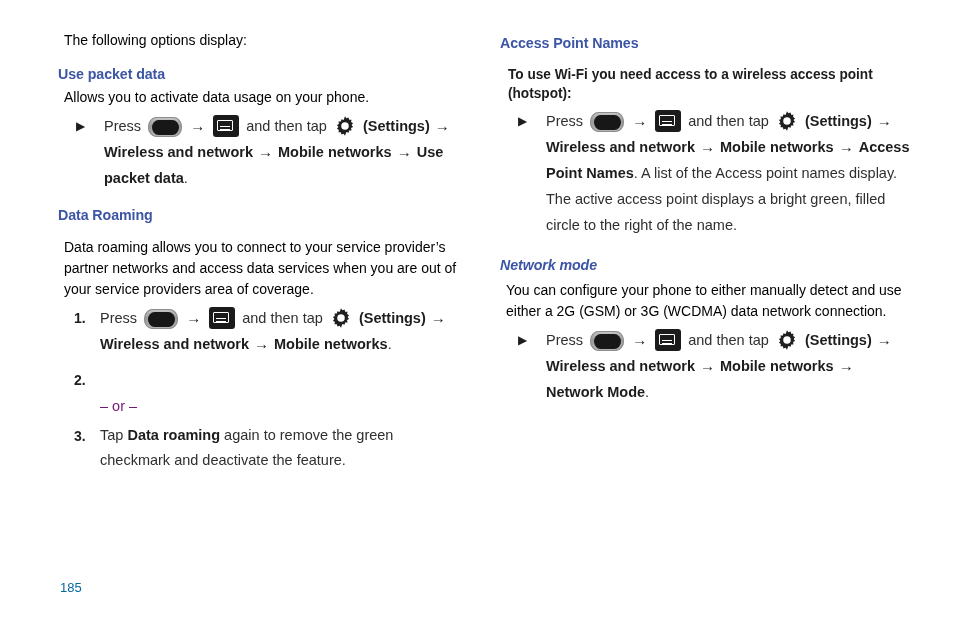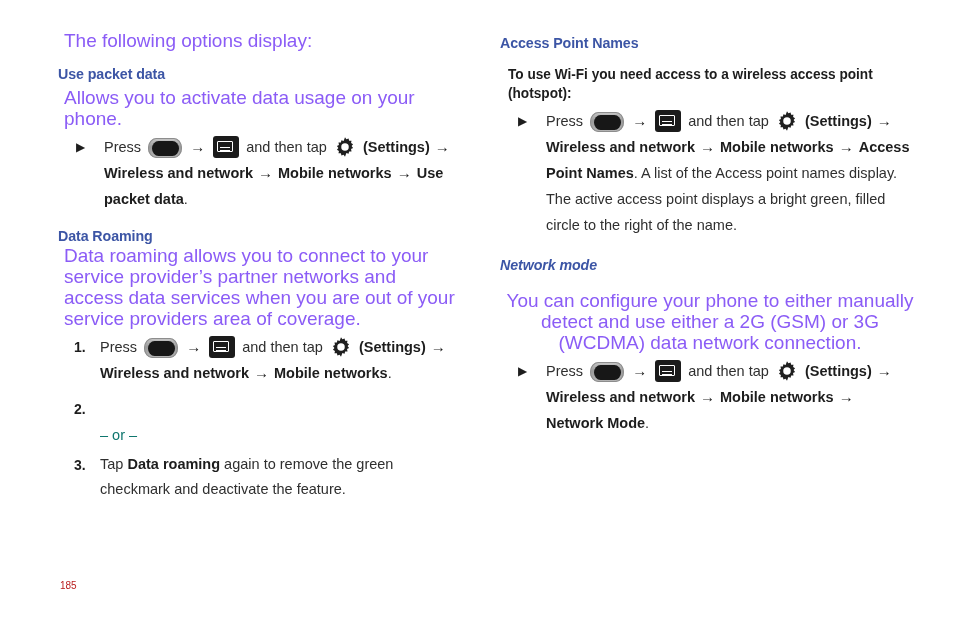--- a/index.html
+++ b/index.html
@@ -47,23 +47,23 @@
     font-weight: bold;
     font-size: 14.5px;
     line-height: 19px;
     margin: 0;
     transform: scaleX(0.94);
     transform-origin: left center;
   }
 
   
   .para {
-    font-size: 19px;
+    font-size: 14px;
     line-height: 21px;
-    color: #8b5cf6;
+    color: #000000;
     margin: 0;
   }
   .para.indent { margin-left: 6px; }
 
   
   .row {
     display: flex;
     align-items: flex-start;
   }
   .marker {
@@ -99,21 +99,21 @@
   }
   .arrow {
     font-weight: bold;
     font-size: 15px;
     color: #1d1d1d;
     padding: 0 1px;
   }
   .orline {
     font-size: 14.5px;
     line-height: 26px;
-    color: #0f766e;
+    color: #701a75;
   }
 
   
   .icon {
     display: inline-block;
     vertical-align: -6px;
     position: relative;
   }
 
   
@@ -174,22 +174,22 @@
     margin: 0 3px;
     vertical-align: -6px;
   }
   .ico-gear svg { display: block; }
 
   
   .folio {
     position: absolute;
     left: 60px;
     top: 580px;
-    font-size: 10px;
-    color: #b91c1c;
+    font-size: 13px;
+    color: #0369a1;
   }
 </style>
 </head>
 <body>
 
 <div class="page">
 
   <div class="column col-left">
 
     <p class="para" style="margin-left:6px;">The following options display:</p>
@@ -217,21 +217,21 @@
         <b>Wireless and network</b>
         <span class="arrow">→</span>
         <b>Mobile networks</b>
         <span class="arrow">→</span>
         <b>Use packet data</b><span>.</span>
       </div>
     </div>
 
     <h3 class="h-blue" style="margin-top:14px;">Data Roaming</h3>
 
-    <p class="para indent" style="">Data roaming allows you to connect to your service provider’s partner networks and access data services when you are out of your service providers area of coverage.</p>
+    <p class="para indent" style="margin-top:13px;">Data roaming allows you to connect to your service provider’s partner networks and access data services when you are out of your service providers area of coverage.</p>
 
     <div class="row" style="margin-top:5px;">
       <div class="marker num">1.</div>
       <div class="row-body">
         <span>Press</span>
         <span class="icon ico-homekey"></span>
         <span class="arrow">→</span>
         <span class="icon ico-menukey"></span>
         <span>and then tap</span>
         <span class="icon ico-gear">
@@ -291,21 +291,21 @@
         <b>Wireless and network</b>
         <span class="arrow">→</span>
         <b>Mobile networks</b>
         <span class="arrow">→</span>
         <b>Access Point Names</b><span>. A list of the Access point names display. The active access point displays a bright green, filled circle to the right of the name.</span>
       </div>
     </div>
 
     <h3 class="h-blue italic" style="margin-top:17px;">Network mode</h3>
 
-    <p class="para indent" style="margin-top:16px;text-align:center;">You can configure your phone to either manually detect and use either a 2G (GSM) or 3G (WCDMA) data network connection.</p>
+    <p class="para indent" style="margin-top:6px;">You can configure your phone to either manually detect and use either a 2G (GSM) or 3G (WCDMA) data network connection.</p>
 
     <div class="row" style="margin-top:5px;">
       <div class="marker bullet">▶</div>
       <div class="row-body">
         <span>Press</span>
         <span class="icon ico-homekey"></span>
         <span class="arrow">→</span>
         <span class="icon ico-menukey"></span>
         <span>and then tap</span>
         <span class="icon ico-gear">

